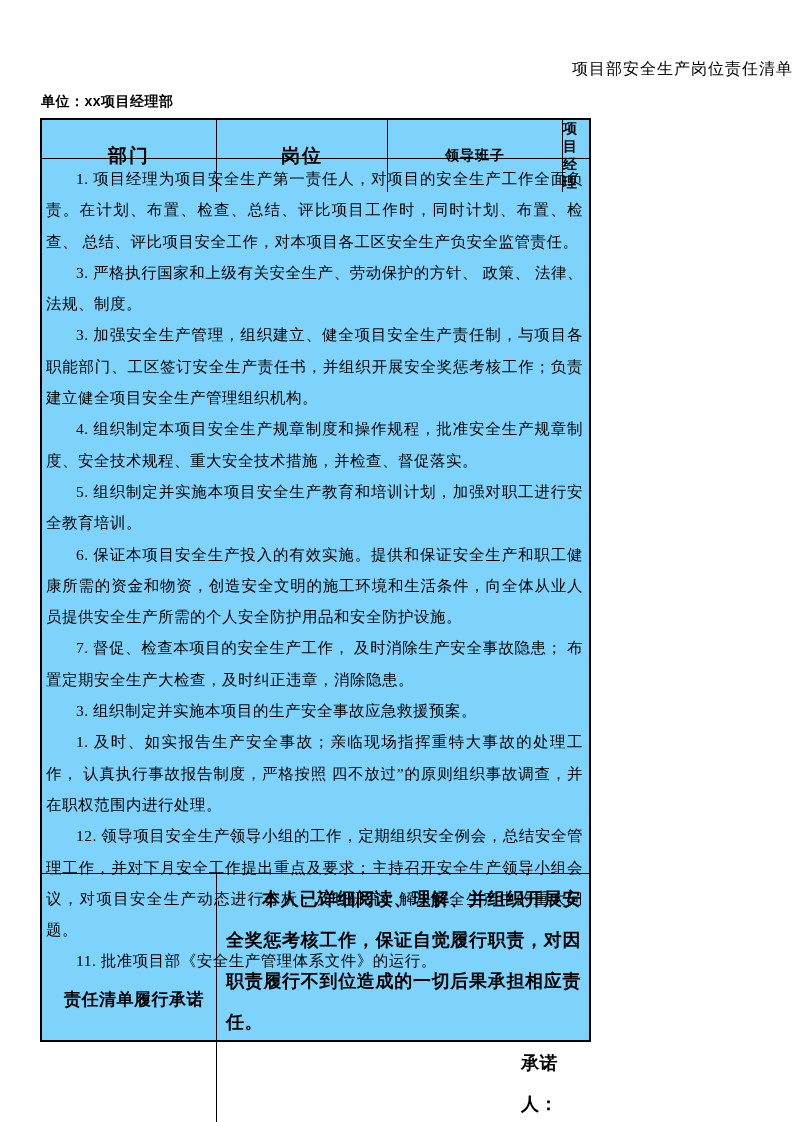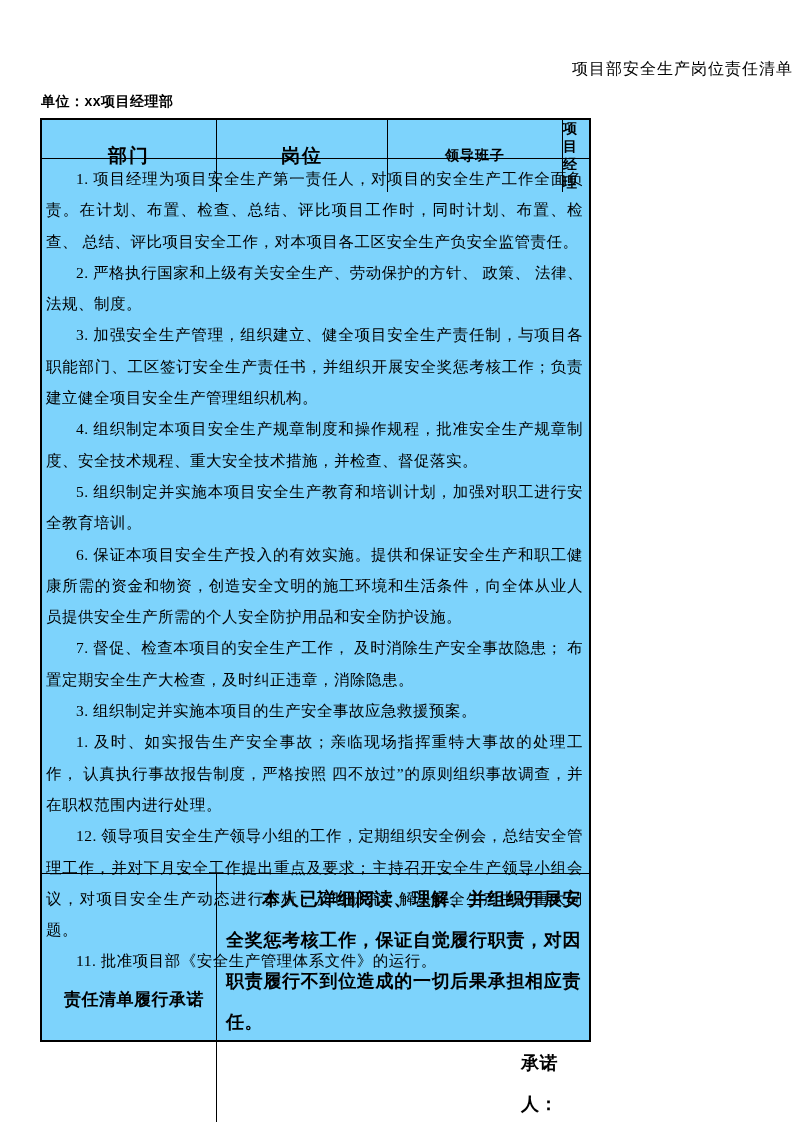--- a/index.html
+++ b/index.html
@@ -125,21 +125,21 @@
 
     <div class="header-row">
       <div class="hcell big">部门</div>
       <div class="hcell big">岗位</div>
       <div class="hcell small">领导班子</div>
       <div class="hcell small last">项目经理</div>
     </div>
 
     <div class="body-cell">
       <p>1. 项目经理为项目安全生产第一责任人，对项目的安全生产工作全面负责。在计划、布置、检查、总结、评比项目工作时，同时计划、布置、检查、 总结、评比项目安全工作，对本项目各工区安全生产负安全监管责任。</p>
-      <p>2. 严格执行国家和上级有关安全生产、劳动保护的方针、 政策、 法律、法规、制度。</p>
+      <p>3. 严格执行国家和上级有关安全生产、劳动保护的方针、 政策、 法律、法规、制度。</p>
       <p>3. 加强安全生产管理，组织建立、健全项目安全生产责任制，与项目各职能部门、工区签订安全生产责任书，并组织开展安全奖惩考核工作；负责建立健全项目安全生产管理组织机构。</p>
       <p>4. 组织制定本项目安全生产规章制度和操作规程，批准安全生产规章制度、安全技术规程、重大安全技术措施，并检查、督促落实。</p>
       <p>5. 组织制定并实施本项目安全生产教育和培训计划，加强对职工进行安全教育培训。</p>
       <p>6. 保证本项目安全生产投入的有效实施。提供和保证安全生产和职工健康所需的资金和物资，创造安全文明的施工环境和生活条件，向全体从业人员提供安全生产所需的个人安全防护用品和安全防护设施。</p>
       <p>7. 督促、检查本项目的安全生产工作， 及时消除生产安全事故隐患； 布置定期安全生产大检查，及时纠正违章，消除隐患。</p>
       <p>3. 组织制定并实施本项目的生产安全事故应急救援预案。</p>
       <p>1. 及时、如实报告生产安全事故；亲临现场指挥重特大事故的处理工作， 认真执行事故报告制度，严格按照 四不放过”的原则组织事故调查，并在职权范围内进行处理。</p>
       <p>12. 领导项目安全生产领导小组的工作，定期组织安全例会，总结安全管理工作，并对下月安全工作提出重点及要求；主持召开安全生产领导小组会议，对项目安全生产动态进行分析，及时研究、解决安全生产中的重大问题。</p>
       <p>11. 批准项目部《安全生产管理体系文件》的运行。</p>
     </div>

